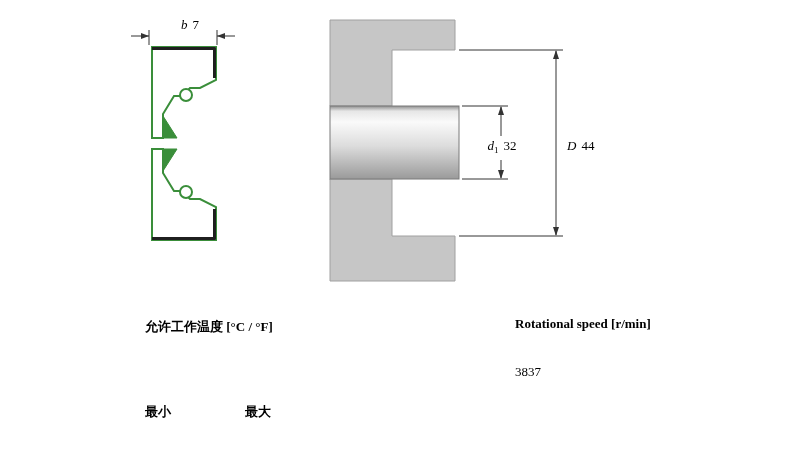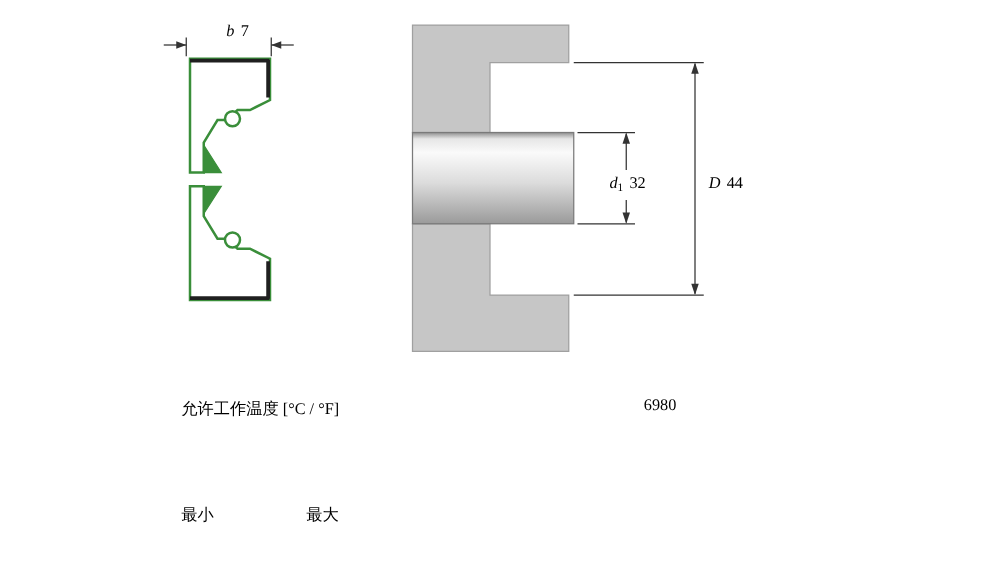--- a/index.html
+++ b/index.html
@@ -6,21 +6,21 @@
   html,body { width:800px; height:450px; background:#ffffff;
               font-family:"Liberation Serif","DejaVu Serif",serif; color:#000; }
   body { position:relative; overflow:hidden; }
   #drawing { position:absolute; left:0; top:0; }
   .dimline { stroke:#333333; stroke-width:1; fill:none; }
   .arrow { fill:#333333; stroke:none; }
   .dimtext { font-family:"Liberation Serif","DejaVu Serif",serif; font-size:13px; fill:#000000; }
   .specs { position:absolute; font-size:13px; white-space:pre; }
   .specs-left { left:145px; top:284px; line-height:17px; }
   .specs-right { left:515px; top:284px; line-height:16px; }
-  .b { font-weight:normal; }
+  .b { font-weight:bold; }
   .temp-grid { display:flex; }
   .temp-grid .col1 { width:100px; }
 </style>
 </head>
 <body>
 
 <svg id="drawing" width="800" height="450" viewBox="0 0 800 450">
   <defs>
     <linearGradient id="shaftGrad" x1="0" y1="0" x2="0" y2="1">
       <stop offset="0" stop-color="#8f8f8f"></stop>
@@ -91,15 +91,16 @@
       
       
     </div>
   </div>
   
   
   
 </div>
 
 <div class="specs specs-right">
-  <div>6980</div>
+  <div class="b">Rotational speed [r/min]</div>
+  <div>3837</div>
   
 </div>
 
 </body></html>

